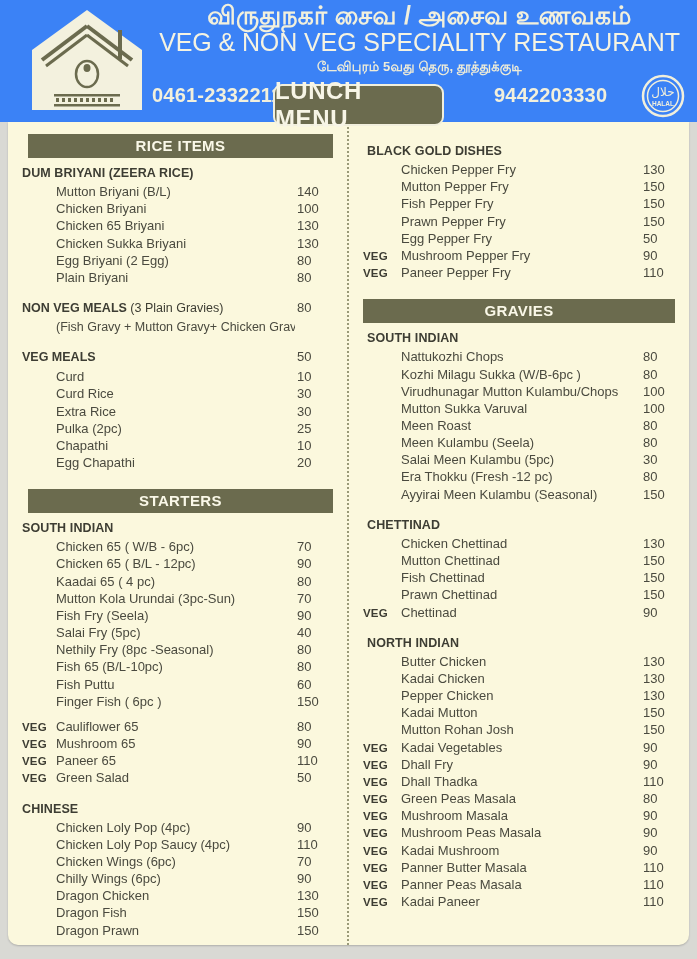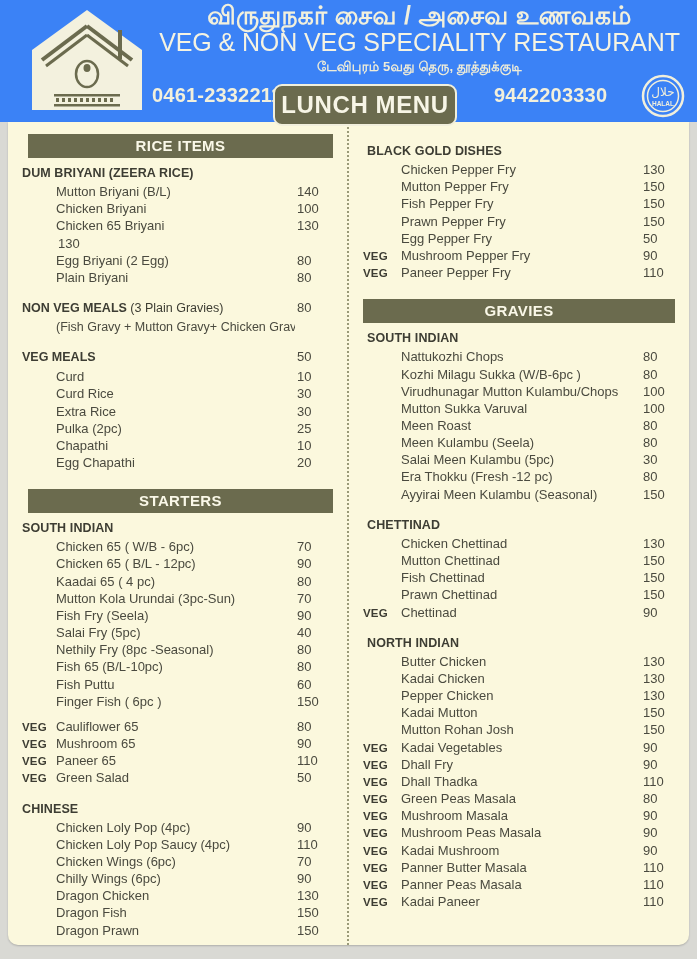--- a/index.html
+++ b/index.html
@@ -85,21 +85,21 @@
     left: 641px;
     top: 74px;
     width: 44px;
     height: 44px;
   }
 
   .lunch-tab {
     position: absolute;
     left: 273px;
     top: 84px;
-    width: 184px;
+    width: 171px;
     height: 42px;
     background: #6b6b4e;
     border: 2px solid #f1efdc;
     border-radius: 9px;
     color: #f7f5e6;
     font-size: 24px;
     font-weight: bold;
     letter-spacing: 0.6px;
     display: flex;
     align-items: center;
@@ -289,20 +289,21 @@
             <span class="name">Chicken Briyani</span>
             <span class="price">100</span>
           </div>
           <div class="item">
             <span class="veg"></span>
             <span class="name">Chicken 65 Briyani</span>
             <span class="price">130</span>
           </div>
           <div class="item">
             <span class="veg"></span>
+            <span class="name">Chicken Sukka  Briyani</span>
             <span class="price">130</span>
           </div>
           <div class="item">
             <span class="veg"></span>
             <span class="name">Egg Briyani (2 Egg)</span>
             <span class="price">80</span>
           </div>
           <div class="item">
             <span class="veg"></span>
             <span class="name">Plain Briyani</span>

